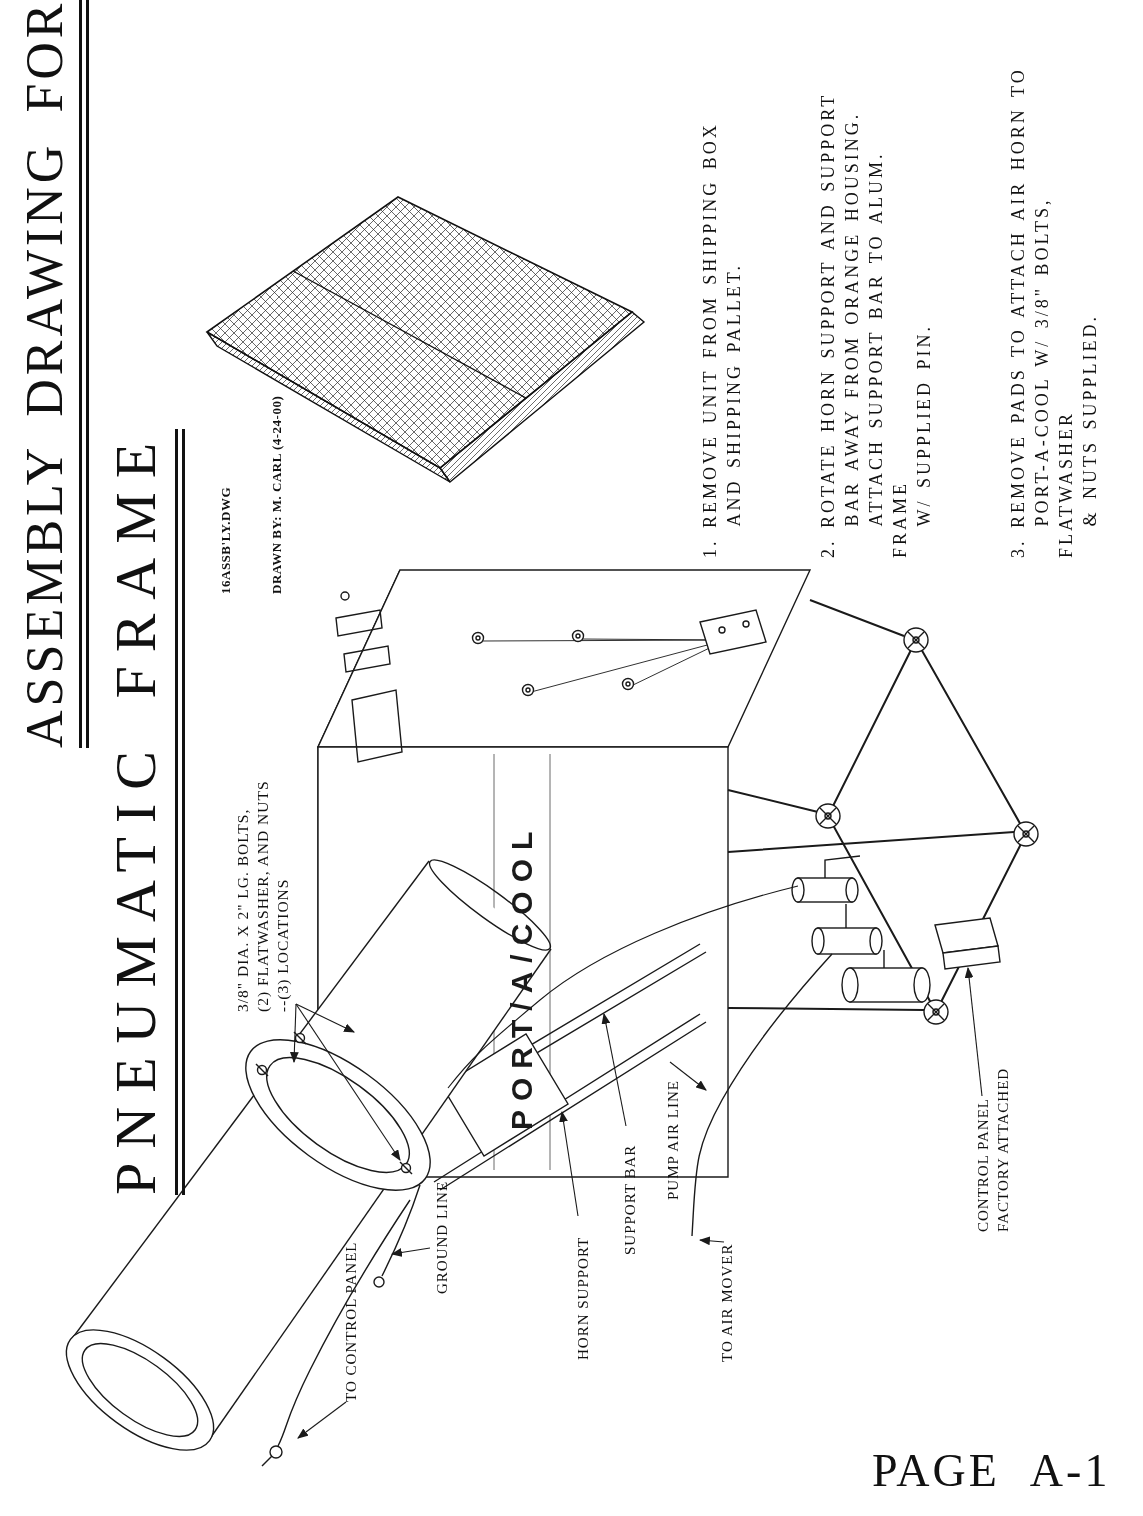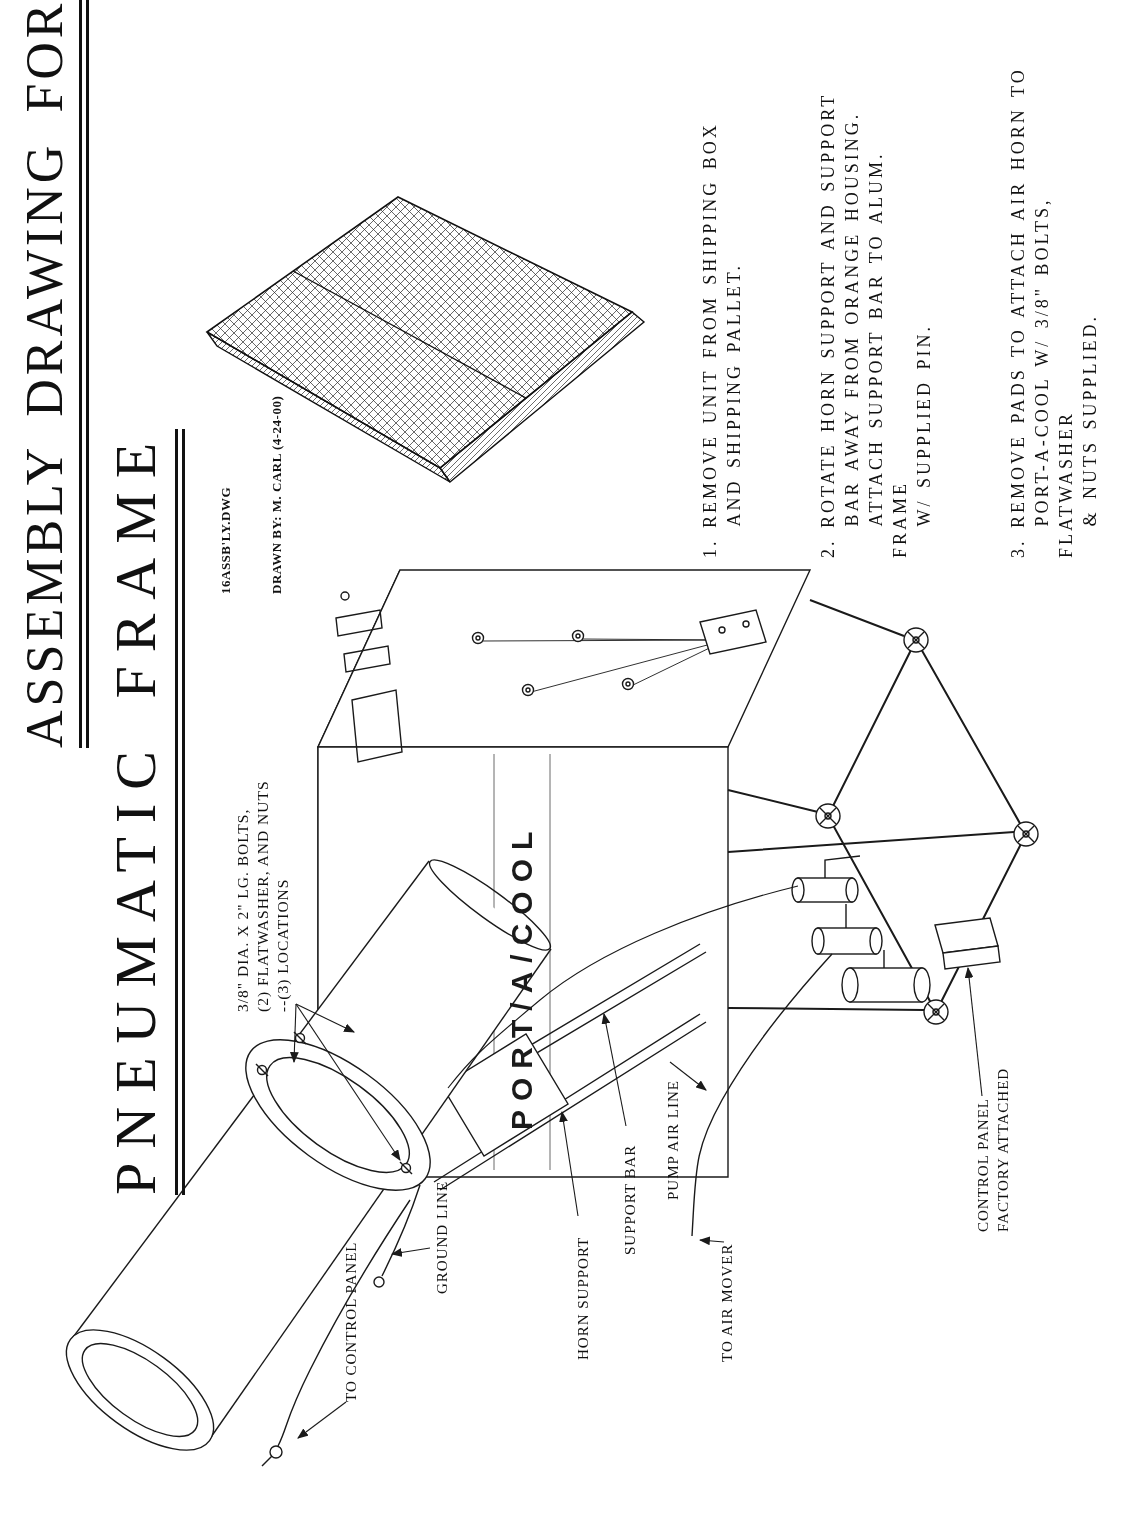--- a/index.html
+++ b/index.html
@@ -217,13 +217,14 @@
 
   <div class="rot lbl" style="left:663px;top:1200px;">PUMP AIR LINE</div>
 
   <div class="rot lbl" style="left:717px;top:1362px;">TO AIR MOVER</div>
 
   <div class="rot lbl" style="left:973px;top:1232px;">CONTROL PANEL
 FACTORY ATTACHED</div>
 
   <div class="rot brand" style="left:504px;top:1130px;">PORT/A/COOL</div>
 
+  <div class="pagenum">PAGE A-1</div>
 </div>
 
 </body></html>

